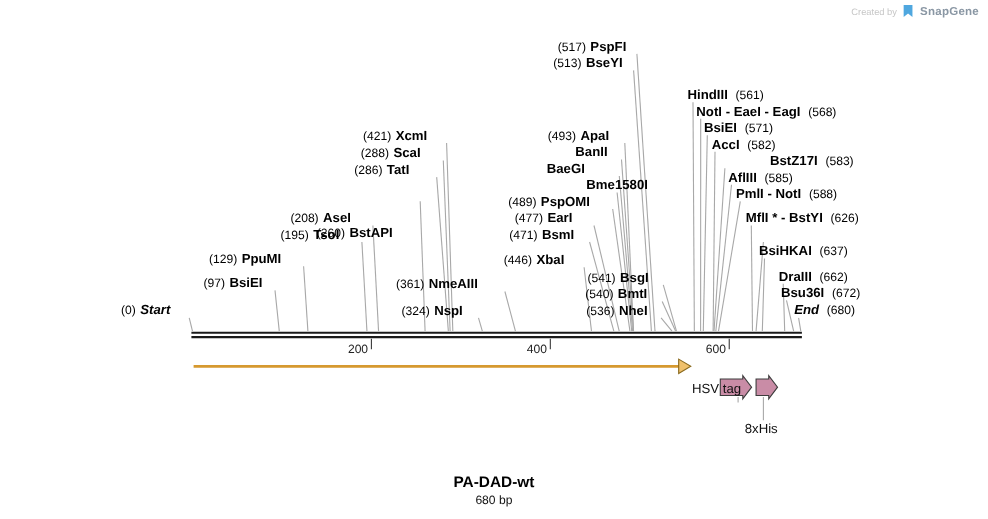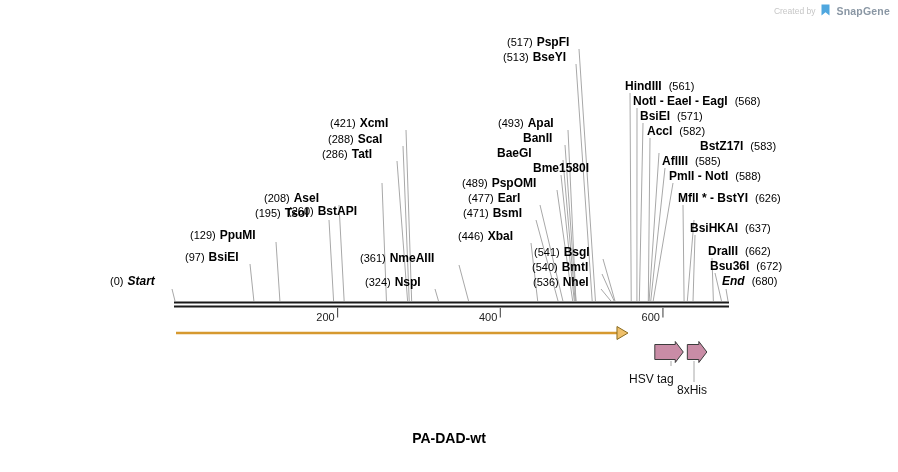--- a/index.html
+++ b/index.html
@@ -110,26 +110,27 @@
       <div class="marker-label" style="left: 640px; top: 110px;"><span class="name">BsiEI</span><span class="num right">(571)</span></div>
       <div class="marker-label" style="left: 647px; top: 125px;"><span class="name">AccI</span><span class="num right">(582)</span></div>
       <div class="marker-label" style="left: 656px; top: 140px; padding-left: 44px;"><span class="name">BstZ17I</span><span class="num right">(583)</span></div>
       <div class="marker-label" style="left: 662px; top: 155px;"><span class="name">AflIII</span><span class="num right">(585)</span></div>
       <div class="marker-label" style="left: 669px; top: 170px;"><span class="name">PmlI - NotI</span><span class="num right">(588)</span></div>
       <div class="marker-label" style="left: 678px; top: 192px;"><span class="name">MflI * - BstYI</span><span class="num right">(626)</span></div>
       <div class="marker-label" style="left: 690px; top: 222px;"><span class="name">BsiHKAI</span><span class="num right">(637)</span></div>
       <div class="marker-label" style="left: 708px; top: 245px;"><span class="name">DraIII</span><span class="num right">(662)</span></div>
       <div class="marker-label" style="left: 710px; top: 260px;"><span class="name">Bsu36I</span><span class="num right">(672)</span></div>
       <div class="marker-label" style="left: 722px; top: 275px;"><span class="name italic">End</span><span class="num right">(680)</span></div>
-      <div class="feature-label" style="left: 629px; top: 372px;">HSV tag</div>
+      <div class="feature-label" style="left: 629px; top: 346px;">HSV tag</div>
       <div class="feature-label" style="left: 677px; top: 383px;">8xHis</div>
     </div>
 
   <div class="watermark">
     <span class="created-by">Created by</span>
     <svg width="11" height="13" viewBox="0 0 11 13">
       <path d="M1.5 0.5 h8 v11 l-4 -3.2 l-4 3.2 z" fill="#4FA7DF"></path>
     </svg>
     <span class="brand">SnapGene</span>
   </div>
 
   <div class="map-title">PA-DAD-wt</div>
+  <div class="map-length">680 bp</div>
 </div>
 
 </body></html>

